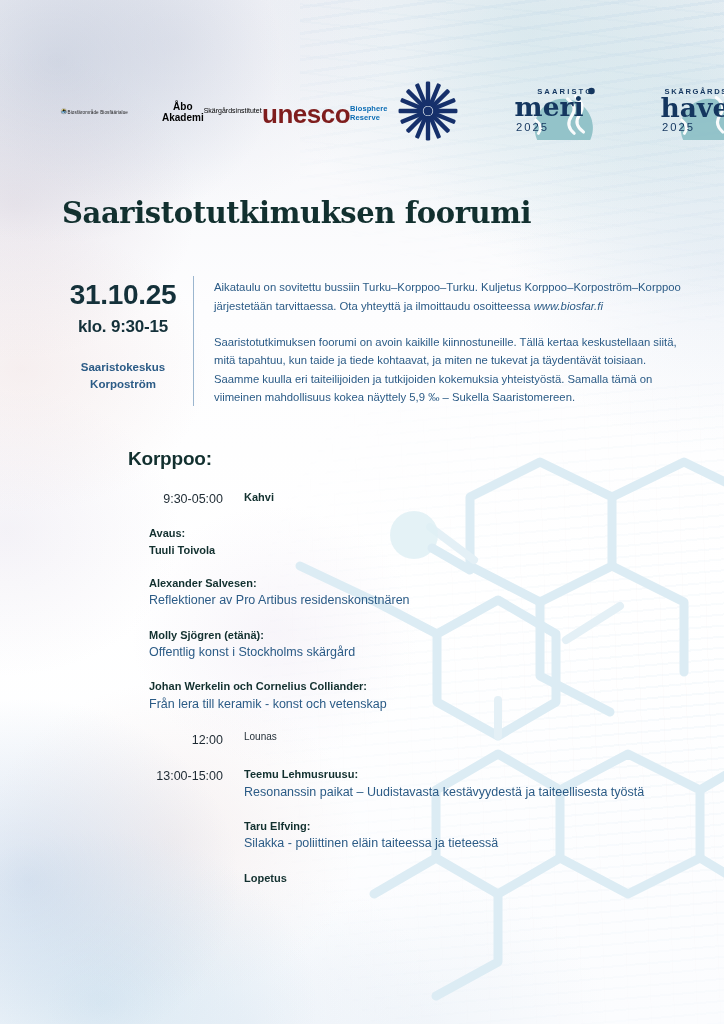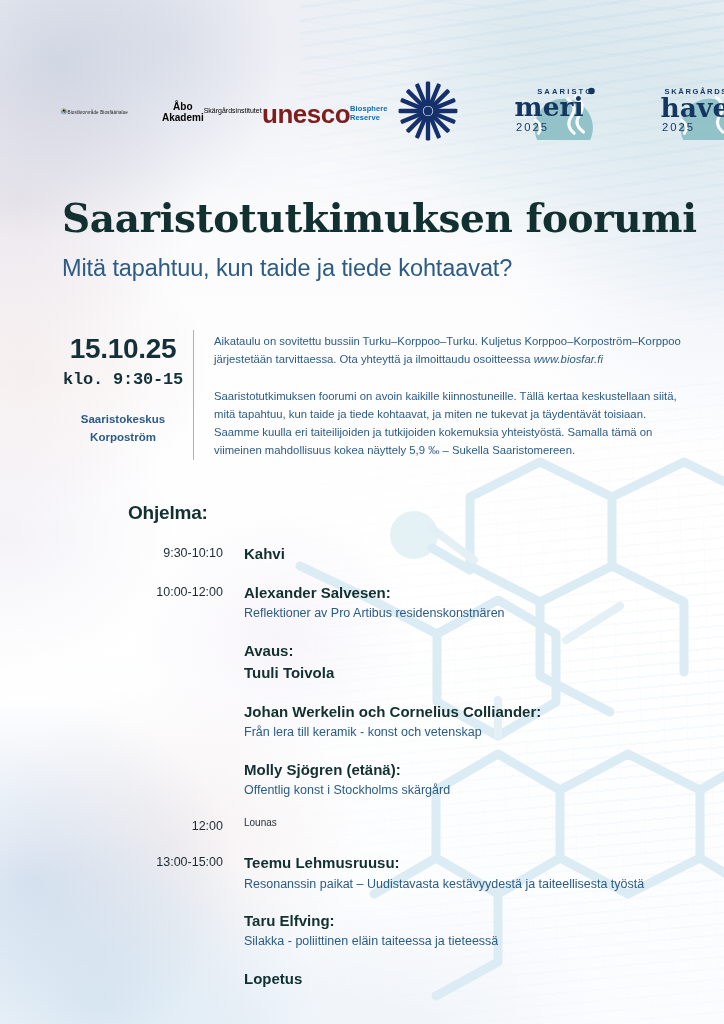--- a/index.html
+++ b/index.html
@@ -92,21 +92,21 @@
     font-size:26px; font-weight:700; color:#7f1d1d; letter-spacing:-.5px; line-height:1; margin-top:5px;
   }
   .logo-unesco .sub { font-size:7.5px; font-weight:700; color:#0a6cb4; margin-top:3px; letter-spacing:.1px; }
   .logo-star { width:74px; }
   .logo-meri, .logo-havet { width:112px; }
 
   
   .title {
     margin:38px 0 16px 62px;
     font-family:"DejaVu Serif", serif;
-    font-size:39px;
+    font-size:29px;
     font-weight:700;
     color:#12302f;
     letter-spacing:-.4px;
     line-height:1.05;
   }
   .subtitle {
     margin:14px 0 0 62px;
     font-size:23.5px;
     color:#2b5b86;
     letter-spacing:-.1px;
@@ -116,21 +116,21 @@
   .band {
     display:flex;
     margin:48px 0 0 0;
     padding-left:62px;
   }
   .band-left { width:122px; flex:0 0 122px; text-align:center; padding-top:4px; }
   .date {
     font-size:28px; font-weight:700; color:#14313a; letter-spacing:-.3px; line-height:1.05;
   }
   .time {
-    font-size:17px; font-weight:700; color:#14313a; margin-top:7px; letter-spacing:-.2px;font-family:Liberation Mono, monospace;
+    font-size:17px; font-weight:700; color:#14313a; margin-top:7px; letter-spacing:-.2px;
   }
   .venue {
     font-size:11.5px; font-weight:700; color:#2b5b86; margin-top:22px; line-height:1.5;
   }
   .band-right {
     flex:1;
     border-left:1.4px solid #9bb6cf;
     padding-left:20px;
     margin-left:9px;
     padding-top:2px;
@@ -148,21 +148,21 @@
   .program { margin:42px 0 0 128px; }
   .program h2 {
     font-size:19px; font-weight:700; color:#12302f; margin-bottom:19px; letter-spacing:-.2px;
   }
   .row { display:flex; margin-bottom:17px; }
   .row .t {
     width:95px; flex:0 0 95px; text-align:right; padding-right:0;
     font-size:12.5px; color:#1e2a33; line-height:1.45; padding-top:1px;
   }
   .row .d { padding-left:21px; }
-  .d .hl { font-size:15px; font-weight:700; color:#12302f; line-height:1.48; }
+  .d .hl { font-size:11px; font-weight:700; color:#12302f; line-height:1.48; }
   .d .sl { font-size:12.5px; color:#2b5b86; line-height:1.48; }
   .d .plain { font-size:10px; color:#1e2a33; line-height:1.48; }
   .d .mod { font-size:12.5px; color:#2b5b86; line-height:1.48; }
   .d .mod b { color:#12302f; font-weight:700; }
   .blk { margin-bottom:17px; }
   .blk:last-child { margin-bottom:0; }
 </style>
 </head>
 <body>
 
@@ -361,67 +361,65 @@
             <path d="M48 56 q12 10 4 20"></path>
           </g>
           <text x="22" y="16" font-size="11.5" letter-spacing="2.4" font-weight="bold" fill="#14365f" font-family="'Liberation Sans',sans-serif">SKÄRGÅRDS</text>
           <text x="16" y="52" font-size="40" font-weight="bold" fill="#14365f" font-family="'DejaVu Serif',serif">havet</text>
           <text x="18" y="73" font-size="17" letter-spacing="3" fill="#14365f" font-family="'Liberation Sans',sans-serif">2025</text>
         </svg>
       </div>
     </div>
 
     <h1 class="title">Saaristotutkimuksen foorumi</h1>
-    <div class="subtitle">Mitä tapahtuu, kun taide ja tiede kohtaavat?</div>
 
     <div class="band">
       <div class="band-left">
-        <div class="date">15.10.25</div>
+        <div class="date">31.10.25</div>
         <div class="time">klo. 9:30-15</div>
         <div class="venue">
           <span>Saaristokeskus</span><br>
           <span>Korpoström</span>
         </div>
       </div>
       <div class="band-right">
         <p><span>Aikataulu on sovitettu bussiin Turku–Korppoo–Turku. Kuljetus Korppoo–Korpoström–Korppoo järjestetään tarvittaessa. Ota yhteyttä ja ilmoittaudu osoitteessa </span><em>www.biosfar.fi</em></p>
         <p>Saaristotutkimuksen foorumi on avoin kaikille kiinnostuneille. Tällä kertaa keskustellaan siitä, mitä tapahtuu, kun taide ja tiede kohtaavat, ja miten ne tukevat ja täydentävät toisiaan. Saamme kuulla eri taiteilijoiden ja tutkijoiden kokemuksia yhteistyöstä. Samalla tämä on viimeinen mahdollisuus kokea näyttely 5,9 ‰ – Sukella Saaristomereen.</p>
       </div>
     </div>
 
     <div class="program">
-      <h2>Ohjelma:</h2>
+      <h2>Korppoo:</h2>
 
       <div class="row">
-        <div class="t">9:30-10:10</div>
+        <div class="t">9:30-05:00</div>
         <div class="d">
           <div class="blk">
             <div class="hl">Kahvi</div>
           </div>
         </div>
       </div>
 
       <div class="row">
-        <div class="t">10:00-12:00</div>
         <div class="d">
+          <div class="blk">
+            <div class="hl">Avaus:</div>
+            <div class="hl">Tuuli Toivola</div>
+          </div>
           <div class="blk">
             <div class="hl">Alexander Salvesen:</div>
             <div class="sl">Reflektioner av Pro Artibus residenskonstnären</div>
           </div>
           <div class="blk">
-            <div class="hl">Avaus:</div>
-            <div class="hl">Tuuli Toivola</div>
+            <div class="hl">Molly Sjögren (etänä):</div>
+            <div class="sl">Offentlig konst i Stockholms skärgård</div>
           </div>
           <div class="blk">
             <div class="hl">Johan Werkelin och Cornelius Colliander:</div>
             <div class="sl">Från lera till keramik - konst och vetenskap</div>
-          </div>
-          <div class="blk">
-            <div class="hl">Molly Sjögren (etänä):</div>
-            <div class="sl">Offentlig konst i Stockholms skärgård</div>
           </div>
         </div>
       </div>
 
       <div class="row">
         <div class="t">12:00</div>
         <div class="d">
           <div class="blk">
             <div class="plain">Lounas</div>
           </div>

